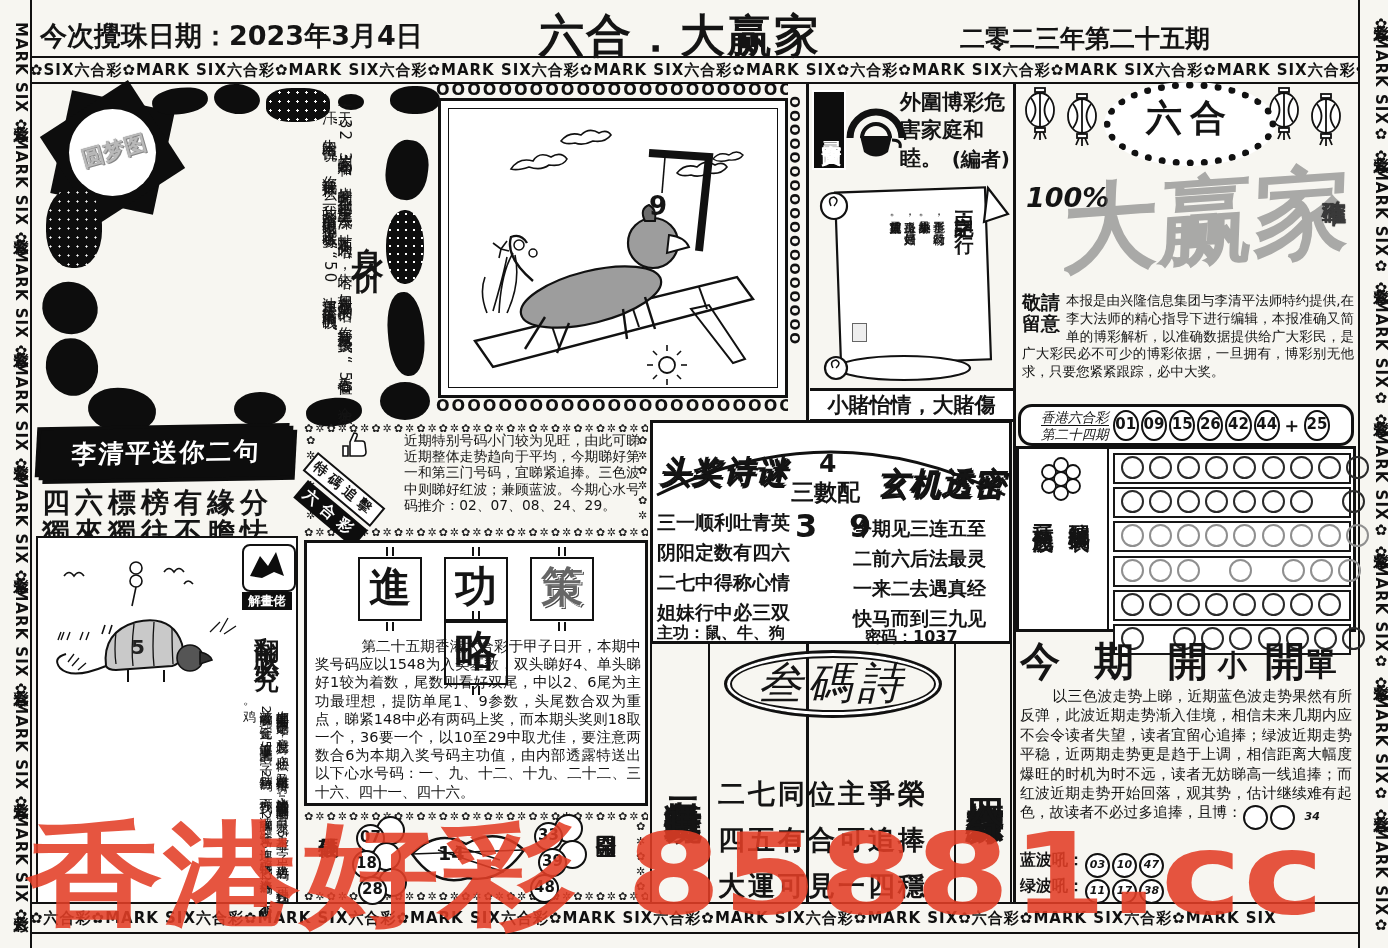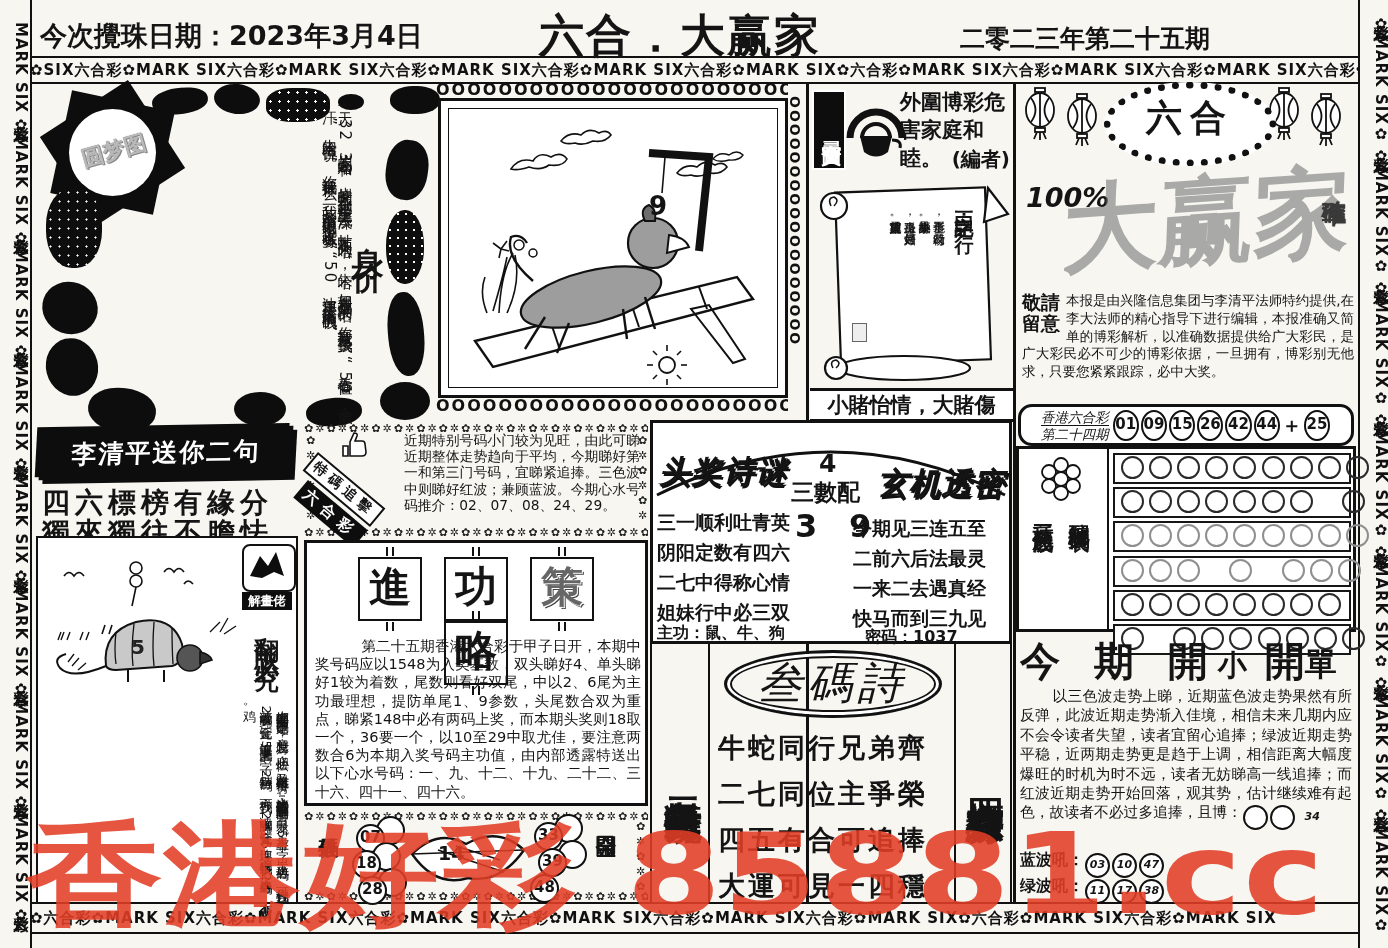--- a/index.html
+++ b/index.html
@@ -346,21 +346,20 @@
   <span class="pc" style="left:530px;top:874px;">48</span>
   <div class="abs v" style="left:592px;top:820px;height:72px;font-size:21px;font-weight:900;">金口開</div>
   <div class="abs flr v" style="left:634px;top:820px;height:70px;">✿✲✿✲✿✲✿</div>
 
   <div class="abs v" style="left:650px;top:644px;width:60px;height:258px;border-left:2.5px solid #111;border-right:2.5px solid #111;
               font-size:38px;font-weight:900;letter-spacing:1px;text-align:center;box-sizing:border-box;">二老對衝見分曉</div>
   <div class="abs" style="left:712px;top:644px;width:242px;height:258px;">
     <div style="position:absolute;left:12px;top:6px;width:212px;height:62px;border:3px solid #111;border-radius:50%;
                 box-shadow:inset 0 0 0 3px #fff,inset 0 0 0 5px #111;text-align:center;line-height:60px;
                 font-size:44px;font-weight:400;font-style:italic;letter-spacing:6px;">叁碼詩</div>
-    <div class="poemline" style="position:absolute;left:6px;top:82px;">牛蛇同行兄弟齊</div>
     <div class="poemline" style="position:absolute;left:6px;top:128px;">二七同位主爭榮</div>
     <div class="poemline" style="position:absolute;left:6px;top:174px;">四五有合可追捧</div>
     <div class="poemline" style="position:absolute;left:6px;top:220px;">大運可見一四穩</div>
   </div>
   <div class="abs v" style="left:954px;top:644px;width:58px;height:258px;border-left:2.5px solid #111;border-right:2.5px solid #111;
               font-size:38px;font-weight:900;letter-spacing:1px;text-align:center;box-sizing:border-box;">四六標榜有緣分</div>
 
   <div class="abs box3" style="left:1016px;top:446px;width:340px;height:186px;box-sizing:border-box;">
     <div style="position:absolute;left:0;top:0;width:88px;height:100%;border-right:2.5px solid #111;">
       <svg width="56" height="52" viewBox="0 0 56 52" style="position:absolute;left:14px;top:4px;">

